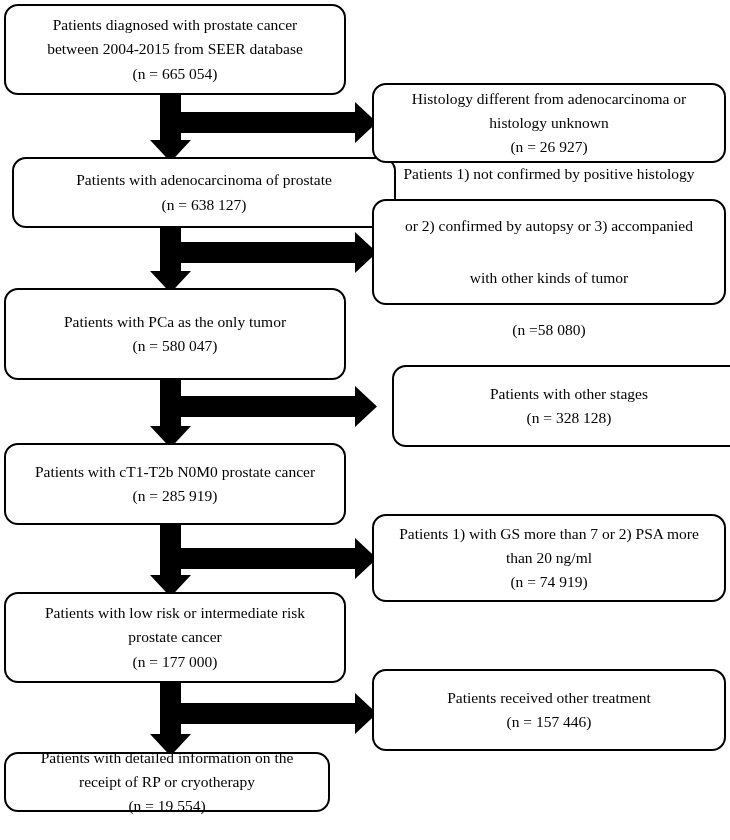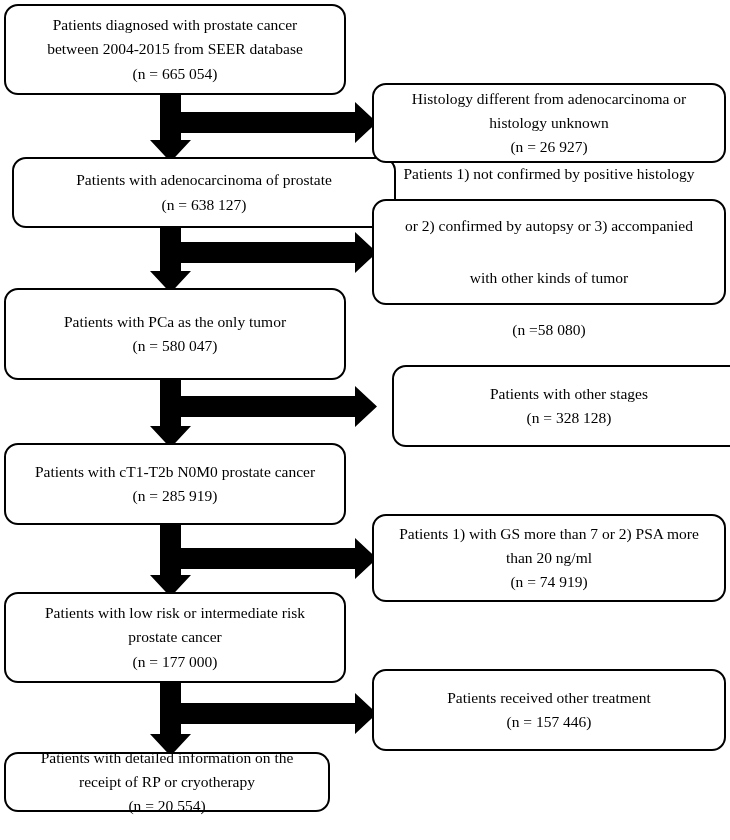--- a/index.html
+++ b/index.html
@@ -94,21 +94,21 @@
 
   <div class="node" style="left:4px; top:592px; width:342px; height:91px;">
     <span class="ln">Patients with low risk or intermediate risk</span>
     <span class="ln">prostate cancer</span>
     <span class="ln">(n = 177 000)</span>
   </div>
 
   <div class="node" style="left:4px; top:752px; width:326px; height:60px;">
     <span class="ln">Patients with detailed information on the</span>
     <span class="ln">receipt of RP or cryotherapy</span>
-    <span class="ln">(n = 20 554)</span>
+    <span class="ln">(n = 19 554)</span>
   </div>
 
   <div class="node" style="left:372px; top:83px; width:354px; height:80px;">
     <span class="ln">Histology different from adenocarcinoma or</span>
     <span class="ln">histology unknown</span>
     <span class="ln">(n = 26 927)</span>
   </div>
 
   <div class="node" style="left:372px; top:199px; width:354px; height:106px;gap:28px;">
     <span class="ln">Patients 1) not confirmed by positive histology</span>

